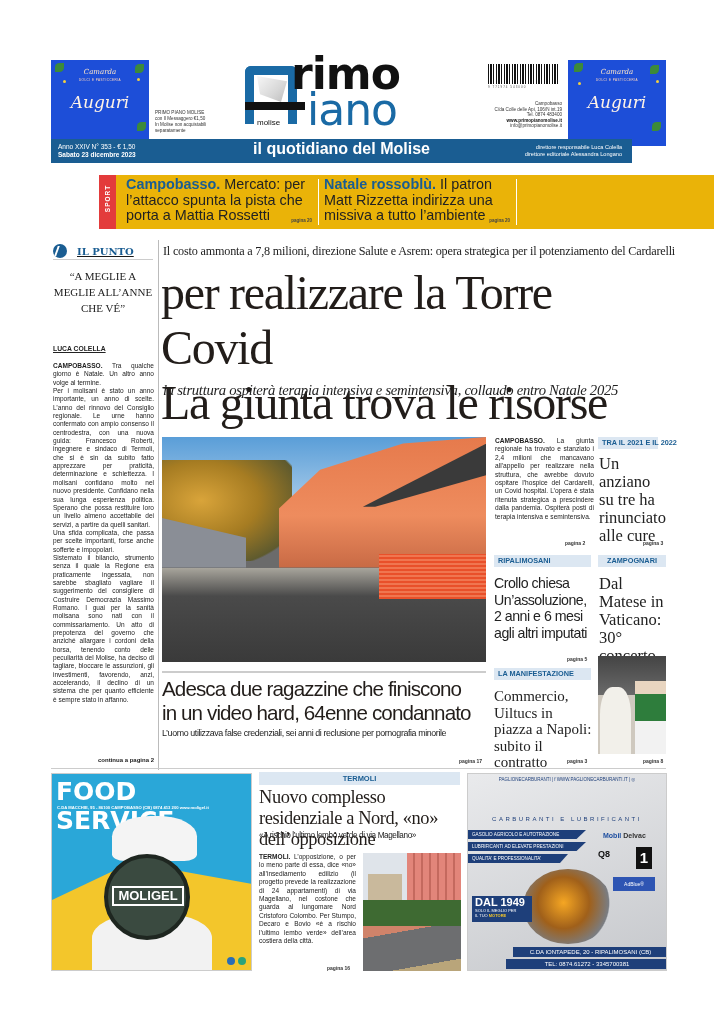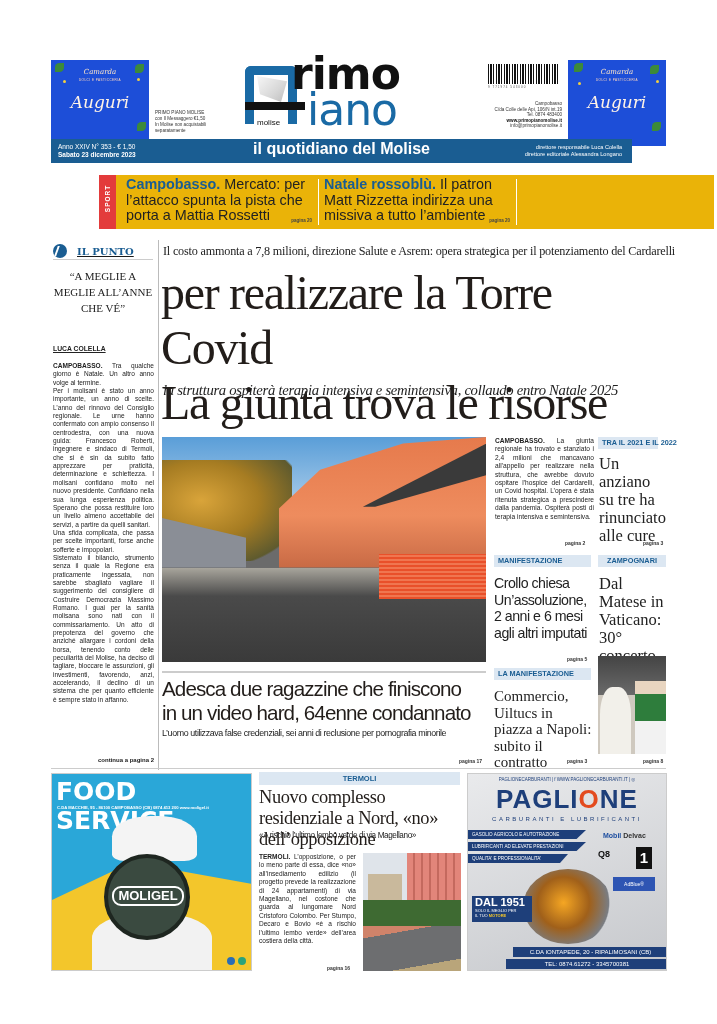--- a/index.html
+++ b/index.html
@@ -93,21 +93,21 @@
   .hrow { position: absolute; left: 51px; top: 768px; width: 615px; height: 1px; background: #ccc; }
 
   
   .ad-food { position: absolute; left: 51px; top: 773px; width: 201px; height: 198px; background: #2aa7d8; overflow: hidden; border: 1px solid #ccc; }
   .ad-food .title { position: absolute; left: 4px; top: 3px; font-family: "DejaVu Sans", sans-serif; font-weight: bold; font-size: 25px; color: #fff; letter-spacing: 0px; }
   .ad-food .addr { position: absolute; left: 5px; top: 31px; font-size: 4.2px; color: #fff; font-weight: bold; white-space: nowrap; }
   .ad-food .yellow { position: absolute; left: 0; bottom: 0; width: 100%; height: 55%; background: #f3c62b; clip-path: polygon(0 35%, 40% 0, 100% 20%, 100% 100%, 0 100%); }
   .ad-food .chef-hat { position: absolute; left: 60px; top: 42px; width: 85px; height: 45px; background: #f4f4f4; border-radius: 45% 45% 15% 15%; }
   .ad-food .body { position: absolute; left: 40px; top: 140px; width: 120px; height: 60px; background: #f2f2f2; border-radius: 40% 40% 0 0; }
   .ad-food .pan { position: absolute; left: 52px; top: 80px; width: 86px; height: 86px; border-radius: 50%; background: #3a4a40; border: 4px solid #1e2620; }
-  .ad-food .pan-label { position: absolute; left: 60px; top: 112px; width: 72px; height: 20px; border: 2px solid #fff; border-radius: 9px; color: #fff; font-weight: bold; font-size: 13px; text-align: center; line-height: 16px; }
+  .ad-food .pan-label { position: absolute; left: 60px; top: 112px; width: 72px; height: 20px; border: 2px solid #fff; border-radius: 0; color: #fff; font-weight: bold; font-size: 13px; text-align: center; line-height: 16px; }
   .ad-food .soc { position: absolute; bottom: 5px; width: 8px; height: 8px; border-radius: 50%; background: #2a6db5; }
 
   .termoli-tag { position: absolute; left: 259px; top: 772px; width: 201px; height: 13px; background: #dce7f2; text-align: center; font-size: 7.5px; font-weight: bold; color: #1a5d92; line-height: 13px; }
   .t-head { position: absolute; left: 259px; top: 787px; width: 205px; font-family: "Liberation Serif", serif; font-size: 18.4px; line-height: 21px; color: #221d1a; letter-spacing: -0.4px; }
   .t-deck { position: absolute; left: 259px; top: 831px; width: 205px; font-size: 8.2px; color: #222; letter-spacing: -0.4px; white-space: nowrap; }
   .t-body { position: absolute; left: 259px; top: 853px; width: 97px; font-size: 6.55px; line-height: 8.4px; text-align: justify; color: #222; }
   .t-photo { position: absolute; left: 363px; top: 853px; width: 98px; height: 118px; overflow: hidden; background: #9aa0a6; }
   .t-photo .sky { position: absolute; left: 0; top: 0; width: 100%; height: 40%; background: #dfe4ea; }
   .t-photo .bld { position: absolute; left: 45%; top: 0; width: 55%; height: 42%; background: repeating-linear-gradient(90deg, #e2857a 0 6px, #c4695e 6px 8px); }
   .t-photo .bld2 { position: absolute; left: 5%; top: 18%; width: 35%; height: 24%; background: #c9b99c; }
@@ -250,21 +250,21 @@
 
 <div class="lead-body">
   <b>CAMPOBASSO.</b><span> La giunta regionale ha trovato e stanziato i 2,4 milioni che mancavano all’appello per realizzare nella struttura, che avrebbe dovuto ospitare l’hospice del Cardarelli, un Covid hospital. L’opera è stata ritenuta strategica a prescindere dalla pandemia. Ospiterà posti di terapia intensiva e semintensiva.</span>
 </div>
 <div class="pg" style="left:565px;top:540px;">pagina 2</div>
 
 <div class="sec-tag" style="left:598px;top:437px;width:60px;">TRA IL 2021 E IL 2022</div>
 <div class="side-head-serif" style="left:599px;top:455px;width:70px;">Un anziano su tre ha rinunciato alle cure</div>
 <div class="pg" style="left:643px;top:540px;">pagina 3</div>
 
-<div class="sec-tag" style="left:494px;top:555px;width:97px;">MANIFESTAZIONE</div>
+<div class="sec-tag" style="left:494px;top:555px;width:97px;">RIPALIMOSANI</div>
 <div class="side-head-sans" style="left:494px;top:575px;width:100px;">Crollo chiesa Un’assoluzione, 2 anni e 6 mesi agli altri imputati</div>
 <div class="pg" style="left:567px;top:656px;">pagina 5</div>
 
 <div class="sec-tag" style="left:598px;top:555px;width:68px;text-align:center;">ZAMPOGNARI</div>
 <div class="side-head-serif" style="left:599px;top:575px;width:70px;">Dal Matese in Vaticano: 30° concerto per il Papa</div>
 
 <div class="sec-tag" style="left:494px;top:668px;width:97px;">LA MANIFESTAZIONE</div>
 <div class="side-head-serif" style="left:494px;top:688px;width:100px;font-size:15px;line-height:16.5px;">Commercio, Uiltucs in piazza a Napoli: subito il contratto</div>
 <div class="pg" style="left:567px;top:758px;">pagina 3</div>
 
@@ -307,32 +307,29 @@
 <div class="t-photo">
   <div class="sky"></div>
   <div class="bld2"></div>
   <div class="bld"></div>
   <div class="green"></div>
   <div class="road"></div>
 </div>
 
 <div class="ad-pag">
   <div class="topline">PAGLIONECARBURANTI | f   WWW.PAGLIONECARBURANTI.IT | ◎</div>
-  <div class="logo-t">
-    <span>PAGLI</span><span class="o">O</span><span>NE</span>
-  </div>
   <div class="subline">CARBURANTI E LUBRIFICANTI</div>
   <div class="strip" style="top:56px;width:118px;">GASOLIO AGRICOLO E AUTOTRAZIONE</div>
   <div class="strip" style="top:68px;width:118px;">LUBRIFICANTI AD ELEVATE PRESTAZIONI</div>
   <div class="strip" style="top:80px;width:100px;">QUALITA' E PROFESSIONALITA'</div>
   <div class="mobil"><span style="color:#1e4fa0">Mobil</span><span> Delvac</span></div>
   <div class="q8">Q8</div>
   <div class="one">1</div>
   <div class="adblue">AdBlue®</div>
   <div class="engine"></div>
   <div class="dal">
-    <div class="y">DAL 1951</div>
+    <div class="y">DAL 1949</div>
     <div class="s">SOLO IL MEGLIO PER</div>
     <div class="s"><span>IL TUO </span><b>MOTORE</b></div>
   </div>
   <div class="addr">C.DA IONTAPEDE, 20 - RIPALIMOSANI (CB)</div>
   <div class="tel">TEL: 0874.61272 - 3345700381</div>
 </div>
 
 </body></html>

